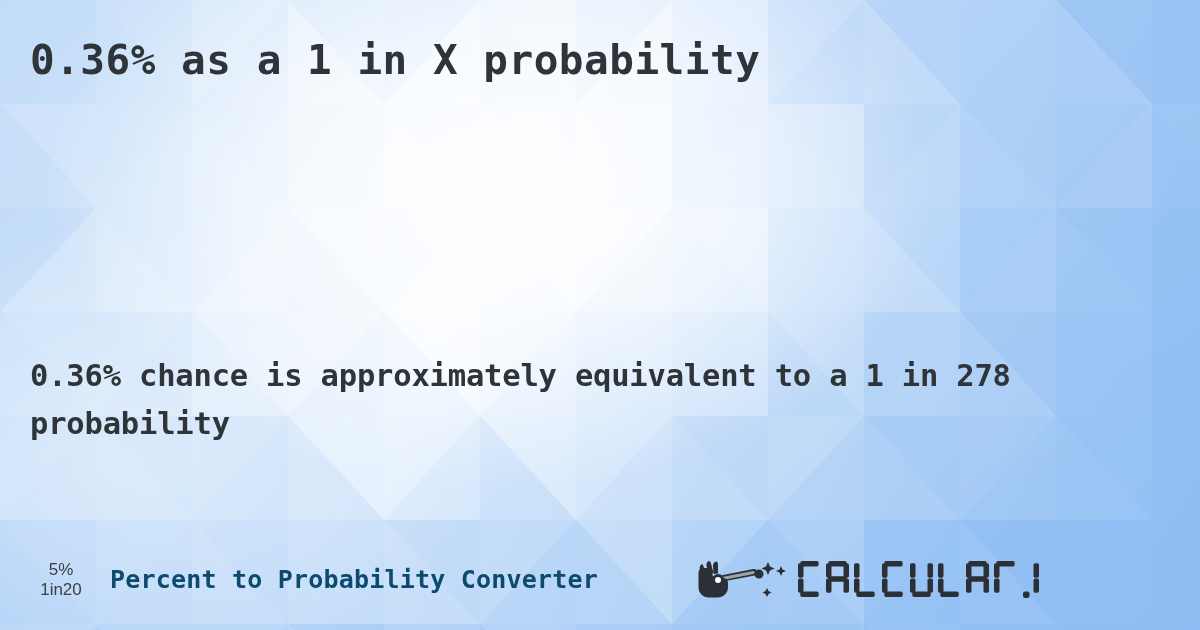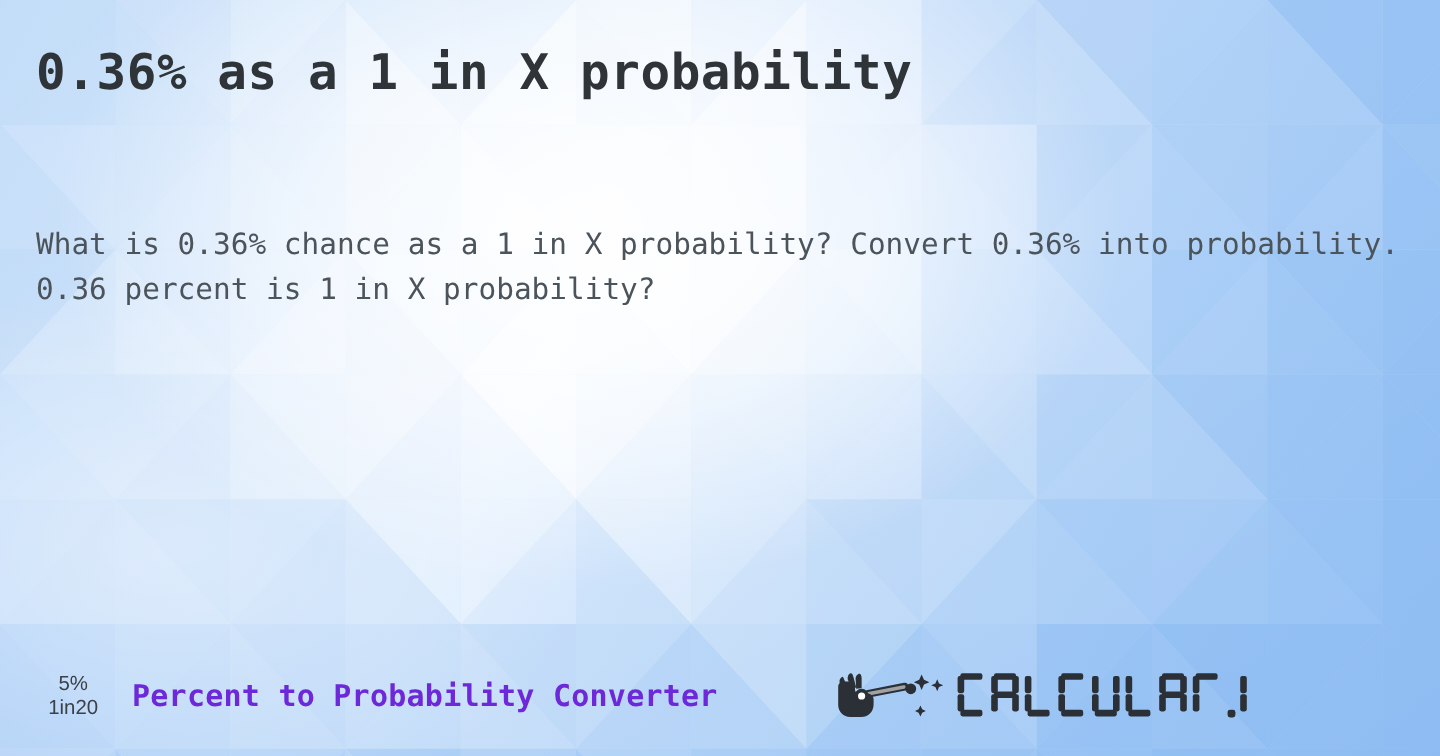--- a/index.html
+++ b/index.html
@@ -125,21 +125,21 @@
   }
   .badge-bottom {
     font-size: 17px;
   }
 
   .footer-title {
     margin-left: 18px;
     font-family: "DejaVu Sans Mono", "Liberation Mono", monospace;
     font-size: 25px;
     font-weight: bold;
-    color: #6d28d9;
+    color: #0c4a6e;
     letter-spacing: 0.2px;
     white-space: nowrap;
   }
 
   .footer-right {
     margin-left: auto;
     display: flex;
     align-items: center;
   }
 
@@ -485,22 +485,22 @@
         <polygon points="1440,832 1440,936 1344,936" fill="rgb(138,186,242)" opacity="0.82"></polygon>
       </g>
   </svg>
 
   <div id="bg-wash"></div>
 
   <div id="content">
 
     <h1 class="page-title">0.36% as a 1 in X probability</h1>
 
-    <p class="description">What is 0.36% chance as a 1 in X probability? Convert 0.36% into probability. 0.36 percent is 1 in X probability?</p>
-
+
+    <p class="answer">0.36% chance is approximately equivalent to a 1 in 278 probability</p>
 
     <div class="footer">
 
       <div class="footer-left">
 
         <div class="badge">
           <span class="badge-top">5%</span>
           <span class="badge-bottom">1in20</span>
         </div>
 

